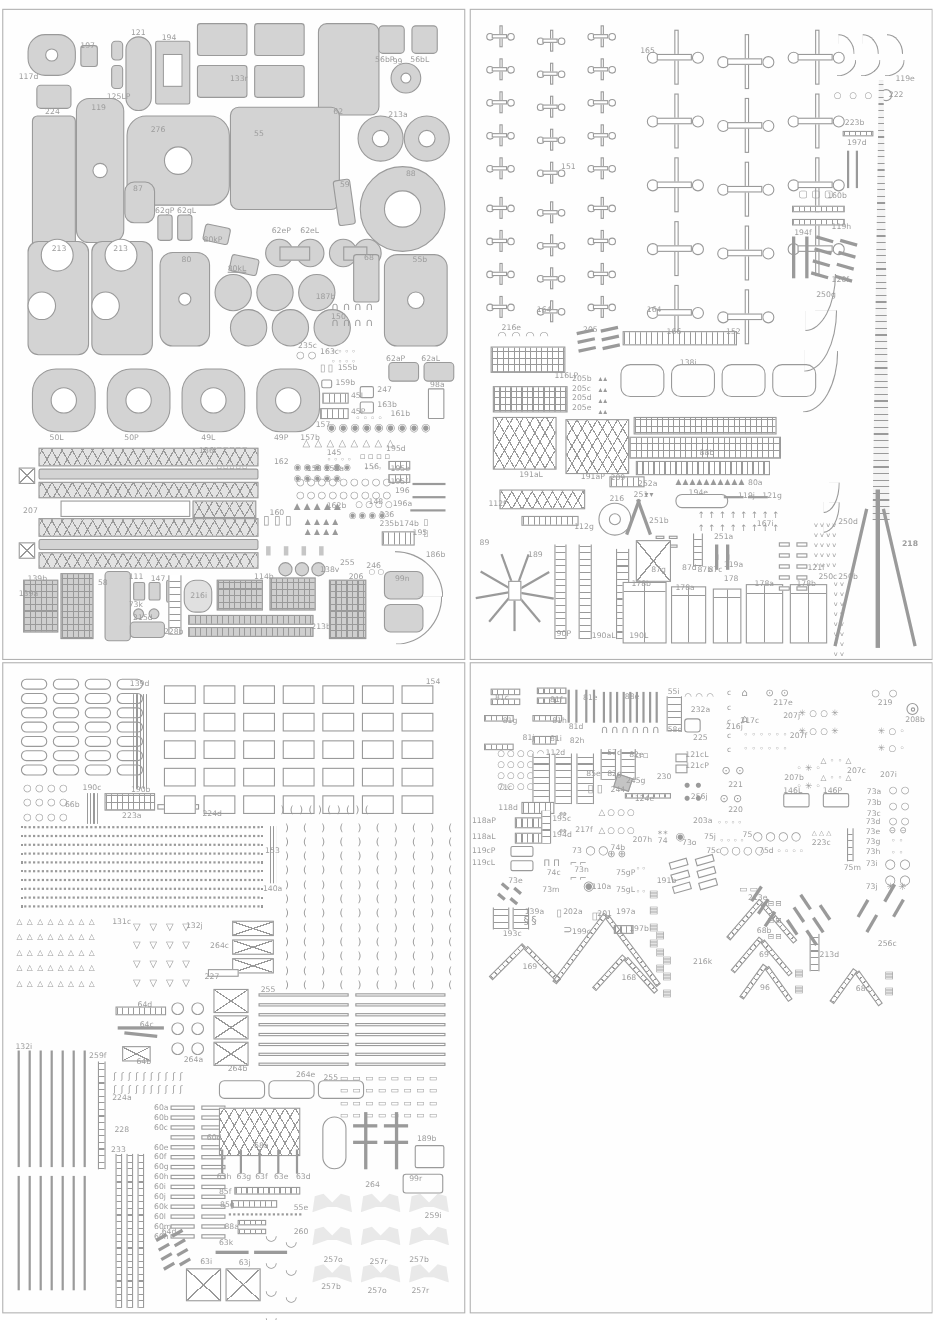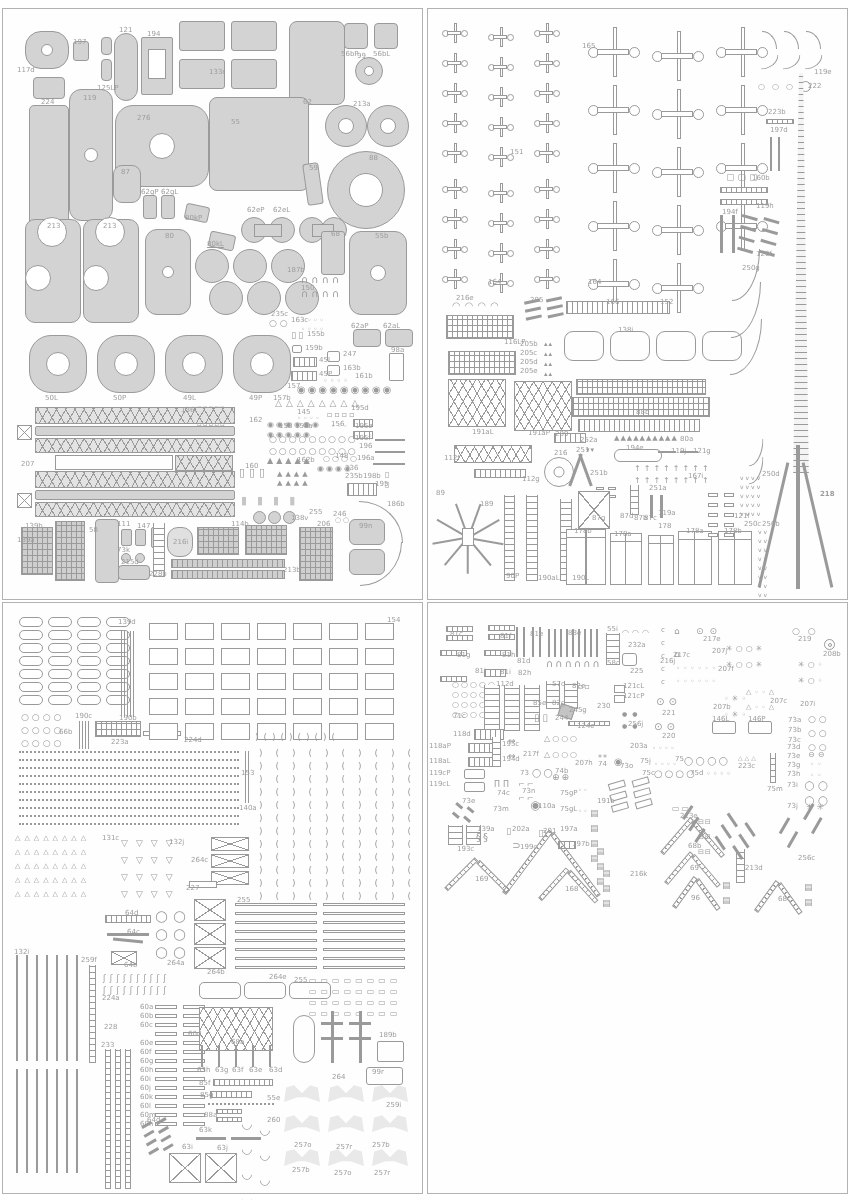--- a/index.html
+++ b/index.html
@@ -282,21 +282,21 @@
       <div class="lbl" style="left: 328px; top: 412px; color: rgb(157, 157, 157);">156</div>
       <div class="lbl" style="left: 352px; top: 414px; color: rgb(157, 157, 157);">195e</div>
       <div class="lbl" style="left: 352px; top: 426px; color: rgb(157, 157, 157);">195f</div>
       <div class="lbl" style="left: 356px; top: 434px; color: rgb(157, 157, 157);">196</div>
       <div class="lbl" style="left: 294px; top: 448px; color: rgb(157, 157, 157);">162b</div>
       <div class="lbl" style="left: 332px; top: 444px; color: rgb(157, 157, 157);">148</div>
       <div class="lbl" style="left: 354px; top: 446px; color: rgb(157, 157, 157);">196a</div>
       <div class="lbl" style="left: 242px; top: 454px; color: rgb(157, 157, 157);">160</div>
       <div class="lbl" style="left: 342px; top: 456px; color: rgb(157, 157, 157);">236</div>
       <div class="lbl" style="left: 342px; top: 464px; color: rgb(157, 157, 157);">235b</div>
-      <div class="lbl" style="left: 360px; top: 464px; color: rgb(157, 157, 157);">198b</div>
+      <div class="lbl" style="left: 360px; top: 464px; color: rgb(157, 157, 157);">174b</div>
       <div class="lbl" style="left: 372px; top: 472px; color: rgb(157, 157, 157);">195</div>
       <div class="lbl" style="left: 18px; top: 452px; color: rgb(157, 157, 157);">207</div>
       <div class="lbl" style="left: 22px; top: 514px; color: rgb(157, 157, 157);">139b</div>
       <div class="lbl" style="left: 14px; top: 528px; color: rgb(157, 157, 157);">139a</div>
       <div class="lbl" style="left: 86px; top: 518px; color: rgb(157, 157, 157);">58</div>
       <div class="lbl" style="left: 114px; top: 512px; color: rgb(157, 157, 157);">111</div>
       <div class="lbl" style="left: 134px; top: 514px; color: rgb(157, 157, 157);">147</div>
       <div class="lbl" style="left: 114px; top: 538px; color: rgb(157, 157, 157);">73k</div>
       <div class="lbl" style="left: 118px; top: 550px; color: rgb(157, 157, 157);">215d</div>
       <div class="lbl" style="left: 146px; top: 562px; color: rgb(157, 157, 157);">228b</div>

